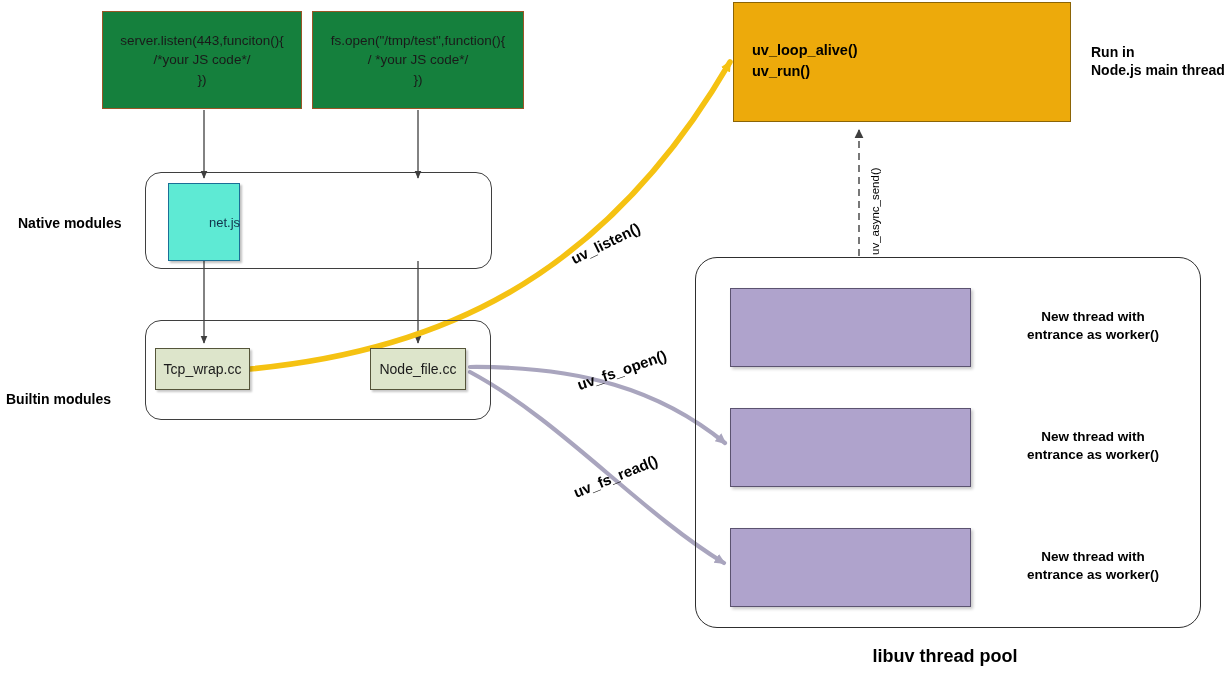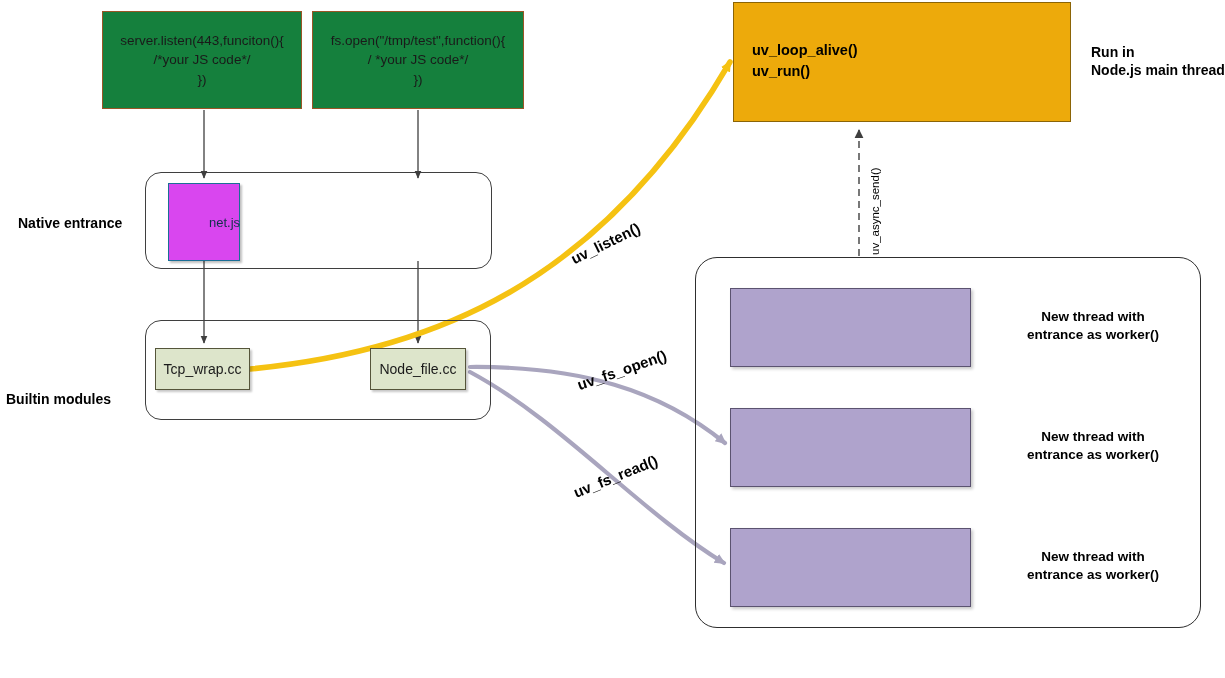--- a/index.html
+++ b/index.html
@@ -68,21 +68,21 @@
     font-weight: bold; font-size: 13.5px; color: #000; line-height: 1.35;
     white-space: pre-line;
     text-align: center;
   }
   #worker-label-1 { left: 993px; top: 308px; width: 200px; }
   #worker-label-2 { left: 993px; top: 428px; width: 200px; }
   #worker-label-3 { left: 993px; top: 548px; width: 200px; }
 
   
   .native-box {
-    background: #d946ef;
+    background: #5eead4;
     border: 1px solid #1b6f96;
     color: #11314a;
     font-size: 13px;
     display: flex; align-items: center; justify-content: center;
     box-shadow: 1.5px 1.5px 2px rgba(0,0,0,0.25);
     padding-left: 41px;
   }
   #box-netjs { left: 168px; top: 183px; width: 72px; height: 78px; }
   #box-fsjs  { left: 380px; top: 183px; width: 75px; height: 78px; }
 
@@ -202,21 +202,21 @@
   </svg>
 
   <div class="abs js-box" id="js-box-server">server.listen(443,funciton(){
 /*your JS code*/
 })</div>
   <div class="abs js-box" id="js-box-fs">fs.open("/tmp/test",function(){
 / *your JS code*/
 })</div>
 
   <div class="abs group-box" id="native-group"></div>
-  <div class="abs side-label" id="label-native">Native entrance</div>
+  <div class="abs side-label" id="label-native">Native modules</div>
   <div class="abs native-box" id="box-netjs">net.js</div>
 
   <div class="abs group-box" id="builtin-group"></div>
   <div class="abs side-label" id="label-builtin">Builtin modules</div>
   <div class="abs builtin-box" id="box-nodefile">Node_file.cc</div>
   <div class="abs builtin-box" id="box-tcpwrap">Tcp_wrap.cc</div>
 
   <div class="abs" id="event-loop-box"></div>
   <div class="abs side-label" id="label-runin" style="white-space:pre-line;">Run in
 Node.js main thread</div>
@@ -226,19 +226,20 @@
   <div class="abs group-box" id="threadpool-group"></div>
   <div class="abs thread-box" id="thread-box-1"></div>
   <div class="abs thread-box" id="thread-box-2"></div>
   <div class="abs thread-box" id="thread-box-3"></div>
   <div class="abs worker-label" id="worker-label-1">New thread with
 entrance as worker()</div>
   <div class="abs worker-label" id="worker-label-2">New thread with
 entrance as worker()</div>
   <div class="abs worker-label" id="worker-label-3">New thread with
 entrance as worker()</div>
+  <div class="abs side-label" id="label-threadpool">libuv thread pool</div>
 
   <div class="abs edge-label" id="edge-label-uv-listen">uv_listen()</div>
   <div class="abs edge-label" id="edge-label-uv-fs-open">uv_fs_open()</div>
   <div class="abs edge-label" id="edge-label-uv-fs-read">uv_fs_read()</div>
   <div class="abs edge-label" id="edge-label-uv-async">uv_async_send()</div>
 
 </div>
 
 </body></html>

